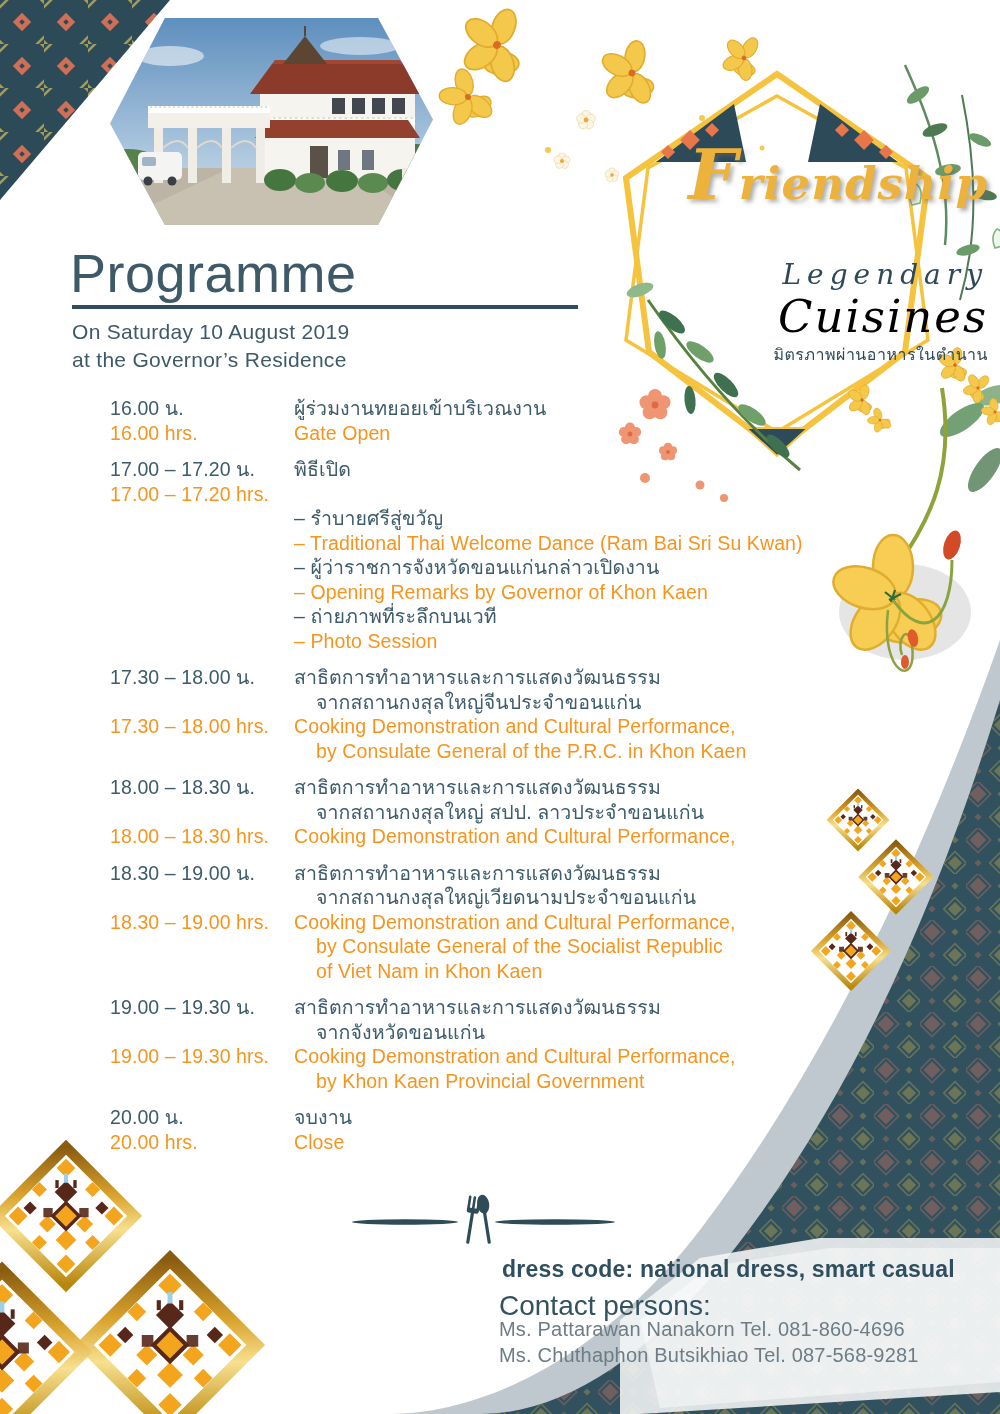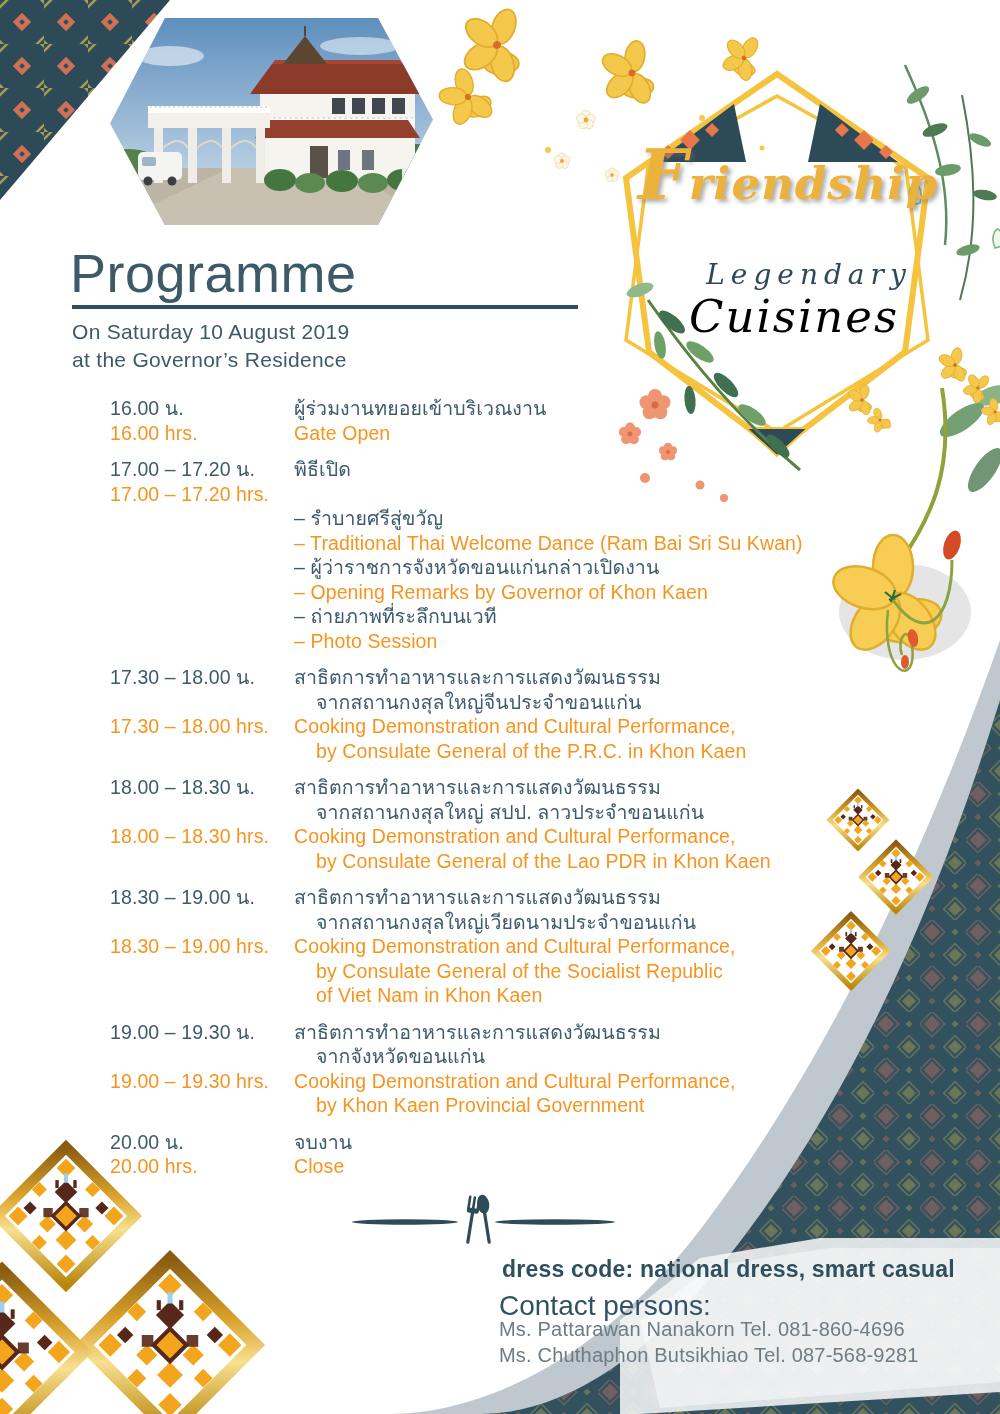--- a/index.html
+++ b/index.html
@@ -10,21 +10,21 @@
   body{background:#fff;font-family:"Liberation Sans",sans-serif}
   .page{position:relative;width:1000px;height:1414px;background:#fff;overflow:hidden}
   .decor{position:absolute;inset:0;z-index:1;pointer-events:none}
 
   
   .photo{position:absolute;left:110px;top:18px;width:323px;height:207px;z-index:2;
     clip-path:polygon(0% 51%,17% 0%,83% 0%,100% 49%,83% 100%,17% 100%)}
   .photo svg{display:block}
 
   
-  .logo{position:absolute;left:588px;top:0;width:400px;height:420px;z-index:3;text-align:center}
+  .logo{position:absolute;left:588px;top:0;width:400px;height:420px;z-index:3;text-align:right}
   .logo div{position:absolute;left:0;width:100%}
   .lg-friendship{top:134px;font-family:"DejaVu Serif",serif;font-style:italic;font-weight:700;
     font-size:45px;color:#EDB23B;text-shadow:3px 3px 4px rgba(105,105,105,.55);letter-spacing:1px}
   .lg-friendship::first-letter{font-size:1.55em}
   .lg-through{top:232px;font-family:"DejaVu Serif",serif;font-size:19px;color:#2F4858;
     letter-spacing:5px;padding-left:72px}
   .lg-legendary{top:258px;font-family:"DejaVu Serif",serif;font-style:italic;font-size:28px;
     color:#2F4858;letter-spacing:6px;padding-left:42px}
   .lg-cuisines{top:290px;font-family:"DejaVu Serif",serif;font-style:italic;font-size:45px;
     color:#000000;letter-spacing:2px;padding-left:12px}
@@ -424,20 +424,21 @@
       <ellipse cx="263" cy="165" rx="15" ry="10" fill="#5B8A50"></ellipse>
       <ellipse cx="293" cy="162" rx="16" ry="11" fill="#46763F"></ellipse>
       <rect x="292" y="150" width="31" height="18" fill="#EDEBE3"></rect>
     </svg>
   </div>
 
   <div class="logo">
     <div class="lg-friendship">Friendship</div>
     <div class="lg-legendary">Legendary</div>
     <div class="lg-cuisines">Cuisines</div>
+    <div class="lg-thai">มิตรภาพผ่านอาหารในตำนาน</div>
   </div>
 
   <h1 class="title">Programme</h1>
   <div class="rule"></div>
   <div class="date">
     <div>On Saturday 10 August 2019</div>
     <div>at the Governor’s Residence</div>
   </div>
 
   <div class="schedule">
@@ -495,21 +496,20 @@
           <span class="time">18.00 – 18.30 น.</span>
           <span class="desc">
             <span class="line">สาธิตการทำอาหารและการแสดงวัฒนธรรม</span>
             <span class="line cont">จากสถานกงสุลใหญ่ สปป. ลาวประจำขอนแก่น</span>
           </span>
         </div>
         <div class="row en">
           <span class="time">18.00 – 18.30 hrs.</span>
           <span class="desc">
             <span class="line">Cooking Demonstration and Cultural Performance,</span>
-            <span class="line cont">by Consulate General of the Lao PDR in Khon Kaen</span>
           </span>
         </div>
       </div>
       <div class="grp">
         <div class="row th">
           <span class="time">18.30 – 19.00 น.</span>
           <span class="desc">
             <span class="line">สาธิตการทำอาหารและการแสดงวัฒนธรรม</span>
             <span class="line cont">จากสถานกงสุลใหญ่เวียดนามประจำขอนแก่น</span>
           </span>

